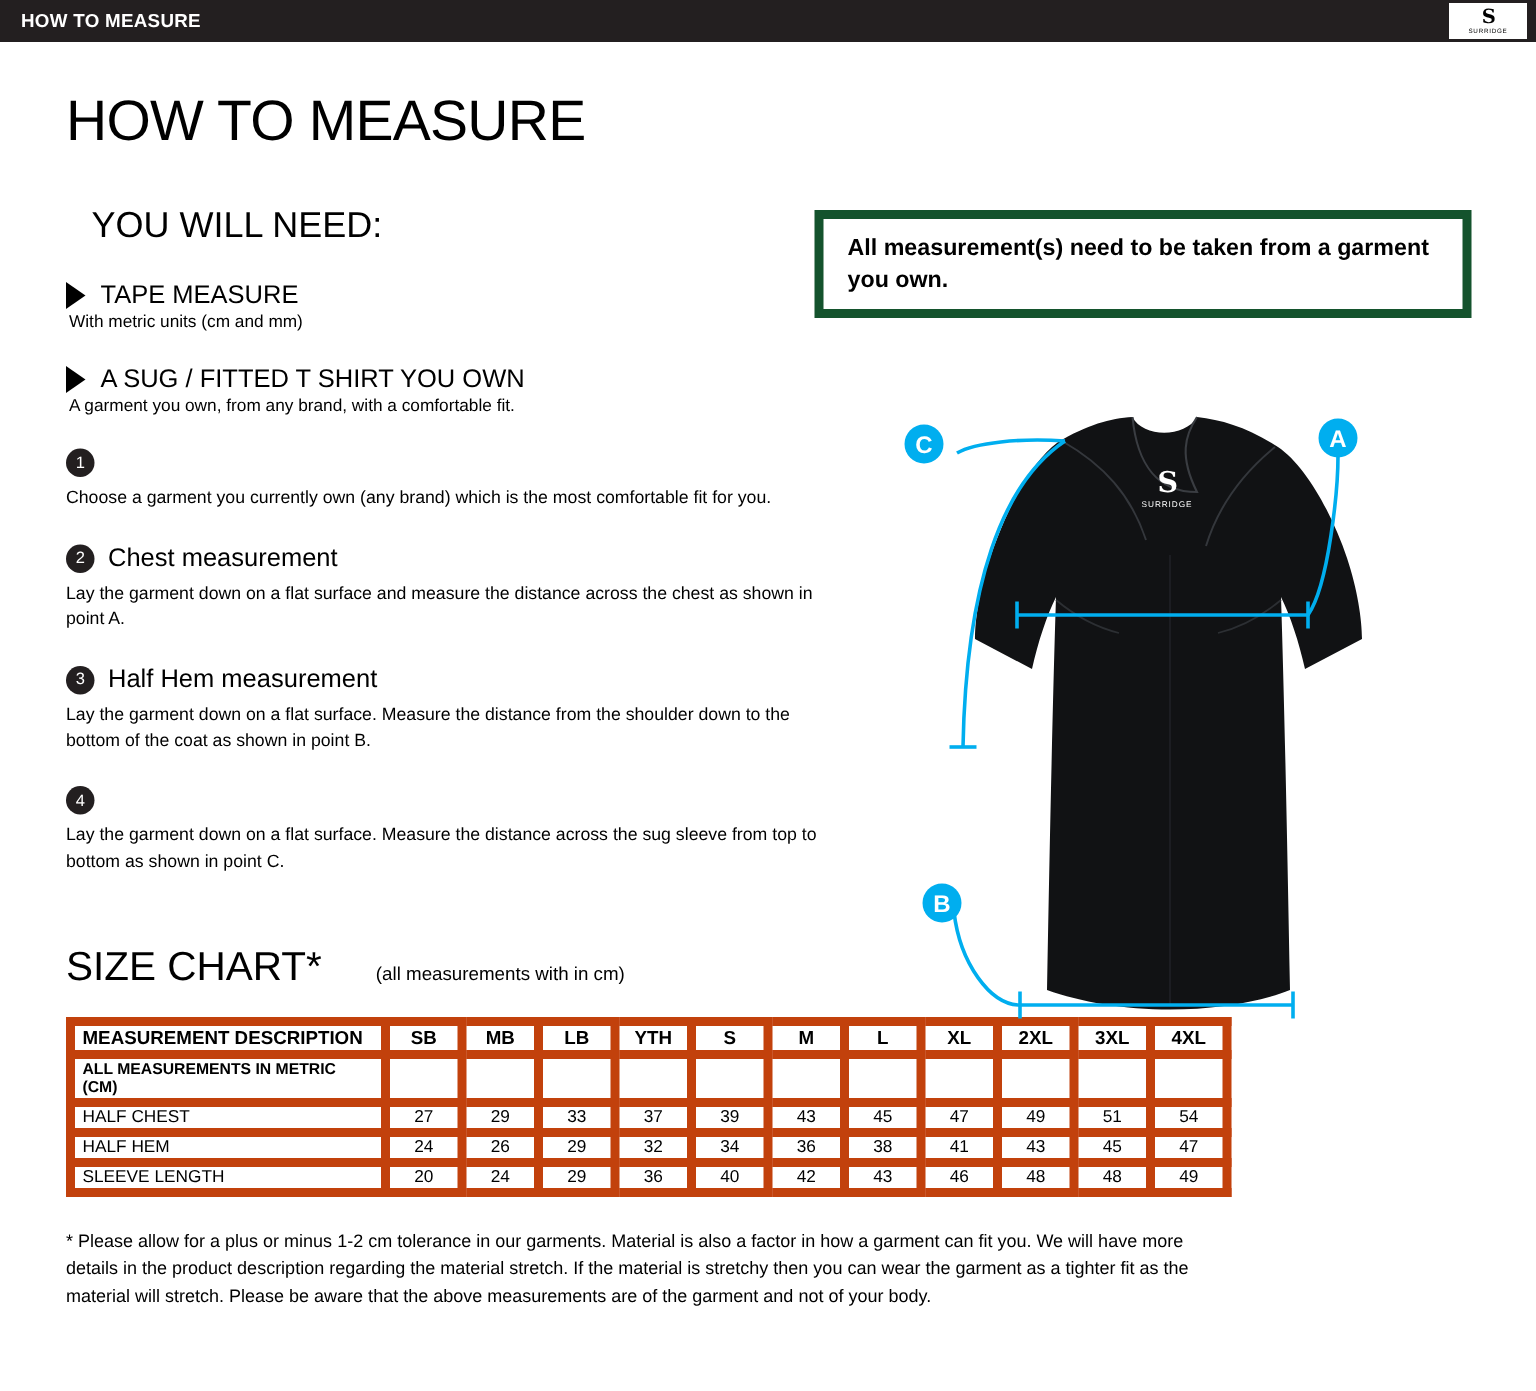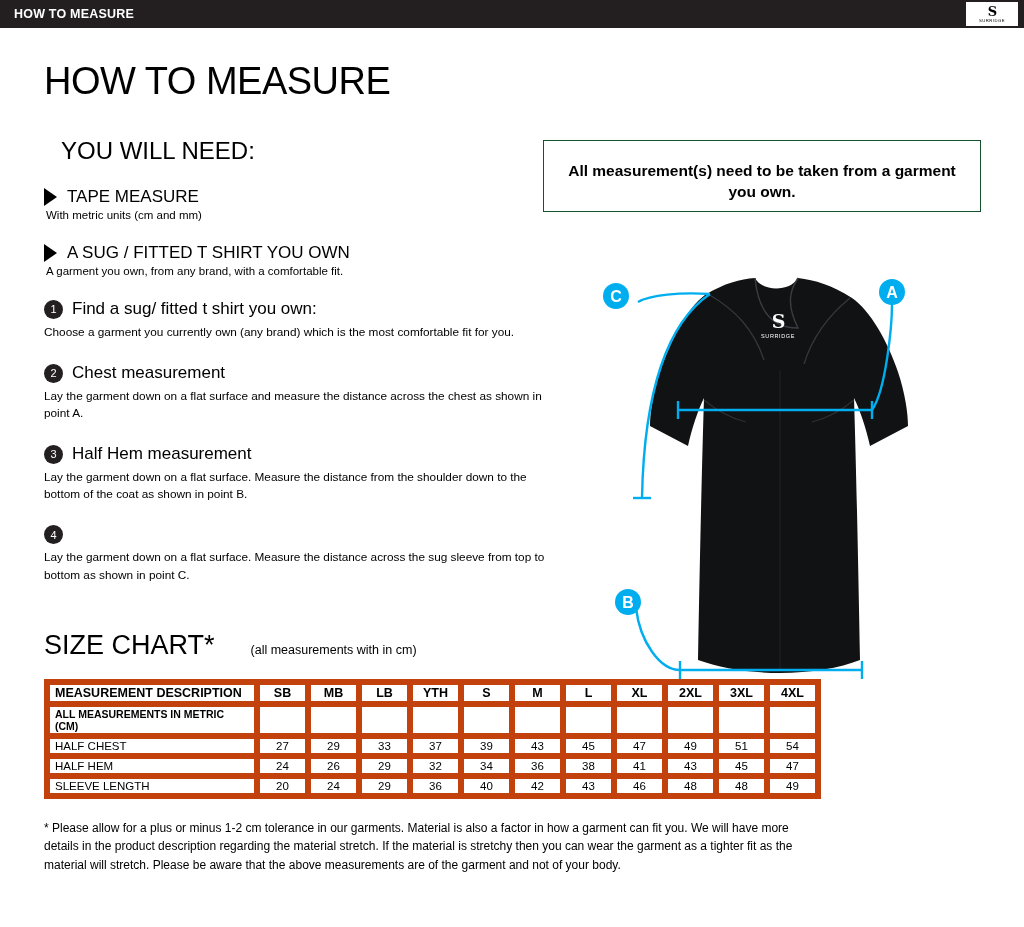--- a/index.html
+++ b/index.html
@@ -113,23 +113,22 @@
     margin-top: 5px;
   }
 
   
   .note-box {
     position: absolute;
     left: 543px;
     top: 140px;
     width: 438px;
     height: 72px;
-    border: 1px solid #14532d;
-    padding: 20px 16px;
-    text-align: center;
+    border: 6px solid #14532d;
+    padding: 10px 16px;
   }
   .note-box p {
     margin: 0;
     font-size: 15.5px;
     font-weight: bold;
     line-height: 1.35;
   }
 
   
   .illus {
@@ -229,21 +228,20 @@
       <div class="bullet-row">
         <span class="tri"></span>
         <span class="bullet-title">A SUG / FITTED T SHIRT YOU OWN</span>
       </div>
       <div class="bullet-sub">A garment you own, from any brand, with a comfortable fit.</div>
     </div>
 
     <div class="step">
       <div class="step-head">
         <span class="step-num">1</span>
-        <span class="step-title">Find a sug/ fitted t shirt you own:</span>
       </div>
       <div class="step-body">Choose a garment you currently own (any brand) which is the most comfortable fit for you.</div>
     </div>
 
     <div class="step">
       <div class="step-head">
         <span class="step-num">2</span>
         <span class="step-title">Chest measurement</span>
       </div>
       <div class="step-body">Lay the garment down on a flat surface and measure the distance across the chest as shown in point A.</div>

